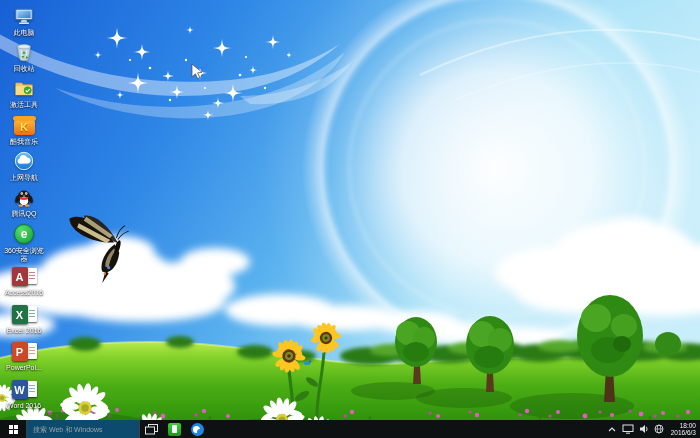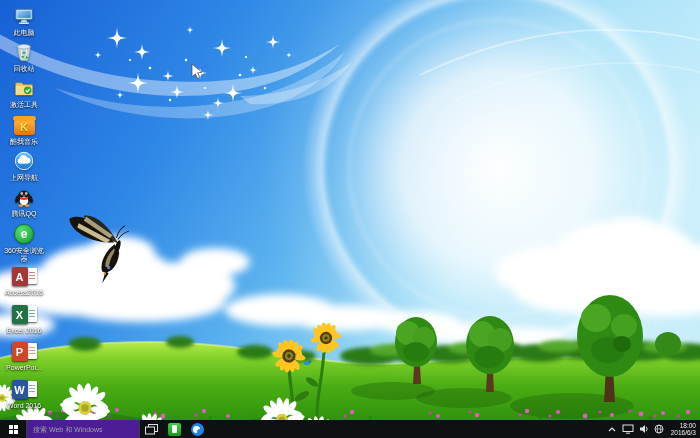--- a/index.html
+++ b/index.html
@@ -28,21 +28,21 @@
   .office .tile{position:absolute;left:0;top:0;width:16px;height:19px;border-radius:2px;background:var(--bg);
                 color:#fff;font-weight:700;font-size:11px;display:flex;align-items:center;justify-content:center;
                 box-shadow:0 1px 2px rgba(0,0,0,.4);z-index:1;}
 
   
   .taskbar{position:absolute;left:0;bottom:0;width:700px;height:18px;background:#0e1112;z-index:10;
            display:flex;align-items:center;}
   .start-btn{width:26px;height:18px;display:flex;align-items:center;justify-content:center;}
   .winlogo{width:9px;height:9px;display:grid;grid-template-columns:1fr 1fr;grid-template-rows:1fr 1fr;gap:1px;}
   .winlogo b{background:#fdfdfd;}
-  .search-box{width:114px;height:18px;background:#4c1d95;border:1px solid #3a3f41;border-top:none;border-bottom:none;
+  .search-box{width:114px;height:18px;background:#0c4a6e;border:1px solid #3a3f41;border-top:none;border-bottom:none;
               display:flex;align-items:center;padding-left:6px;}
   .search-box input{width:100%;background:transparent;border:none;outline:none;color:#9aa2a6;font-size:7px;padding:0;}
   .search-box input::placeholder{color:#9aa2a6;opacity:1;}
   .tb-btn{height:18px;display:flex;align-items:center;justify-content:center;padding:0 5px;}
   .pin-green{width:13px;height:13px;border-radius:2px;background:linear-gradient(#43cf3e,#149a1c);
              display:flex;align-items:center;justify-content:center;}
   .pin-green b{width:5px;height:8px;background:#fff;border-radius:1px;}
   .pin-blue{width:13px;height:13px;border-radius:50%;background:#1f86e8;position:relative;overflow:hidden;}
   .pin-blue b{position:absolute;left:2px;top:3px;width:7px;height:7px;border-radius:50%;background:#fff;}
   .pin-blue i{position:absolute;right:1px;bottom:1px;width:6px;height:6px;border-radius:50%;background:#1f86e8;}

